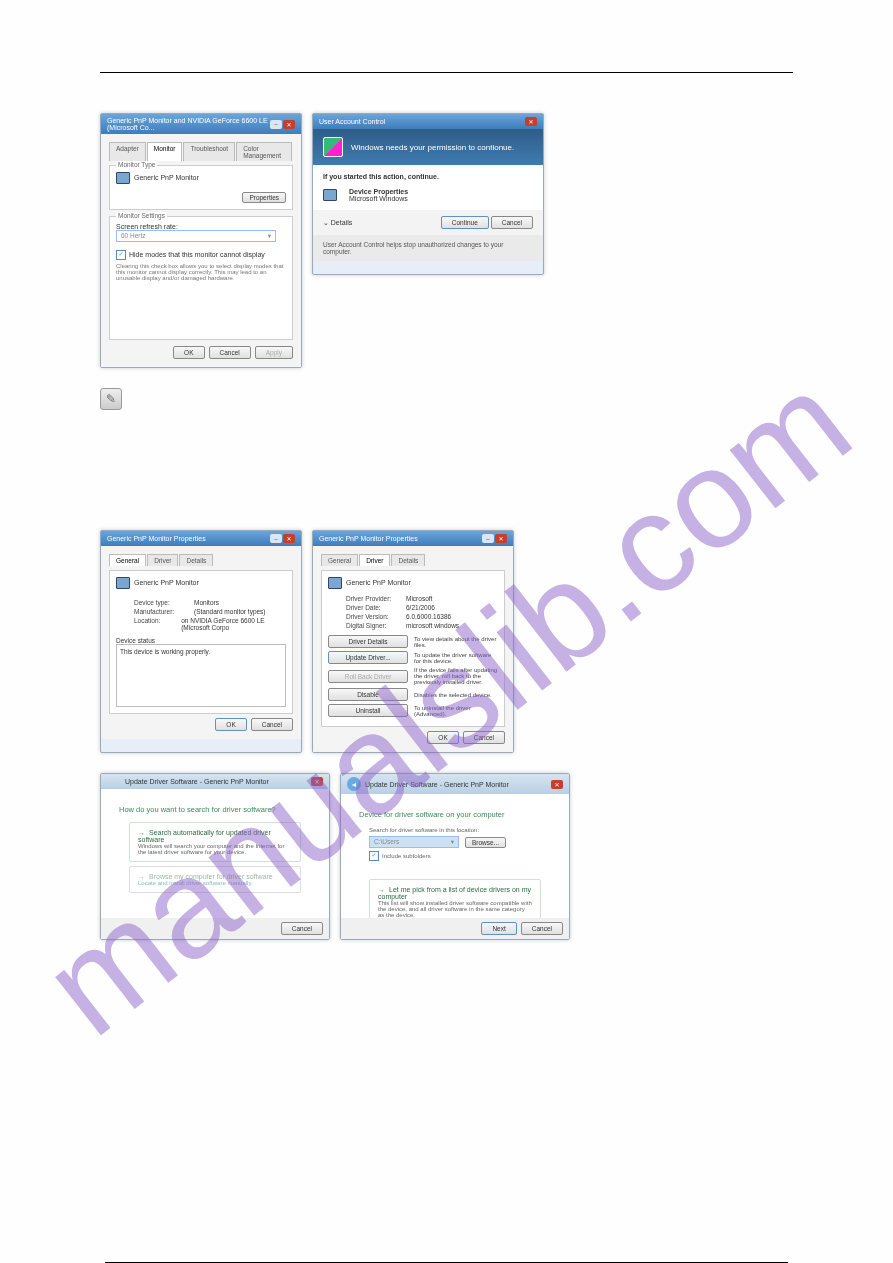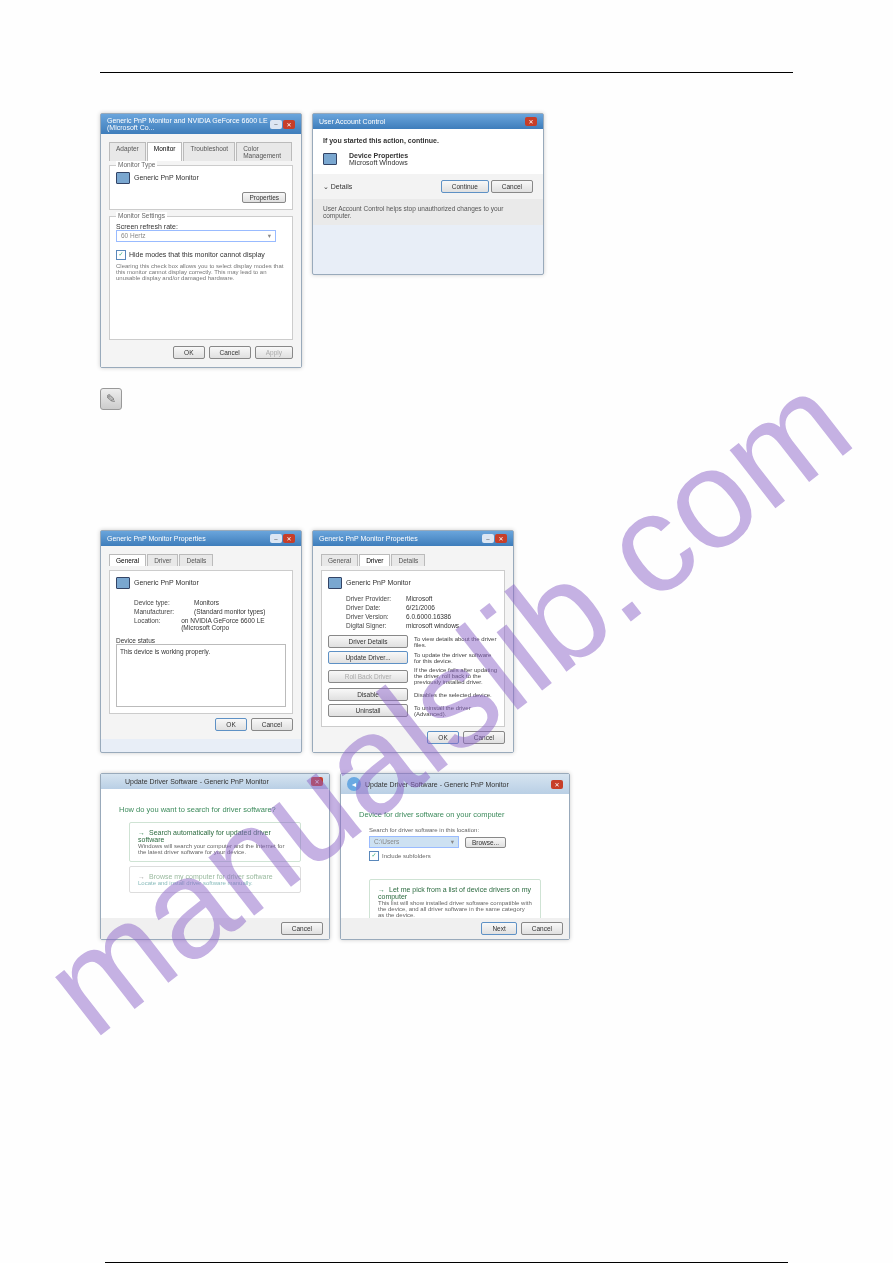--- a/index.html
+++ b/index.html
@@ -99,20 +99,24 @@
         <span class="btn disabled">Apply</span>
       </div>
     </div>
   </div>
 
   <div class="win" style="width:230px;height:160px">
     <div class="titlebar aero">
       <span>User Account Control</span>
       <span class="tb-btn">✕</span>
     </div>
+    <div class="uac-head">
+      <span class="shield"></span>
+      <span style="font-size:8px">Windows needs your permission to contionue.</span>
+    </div>
     <div class="uac-body">
       <div style="font-weight:bold">If you started this action, continue.</div>
       <div style="display:flex;gap:8px;margin-top:8px;align-items:center">
         <span class="monicon"></span>
         <div>
           <div style="font-weight:bold">Device Properties</div>
           <div>Microsoft Windows</div>
         </div>
       </div>
     </div>

